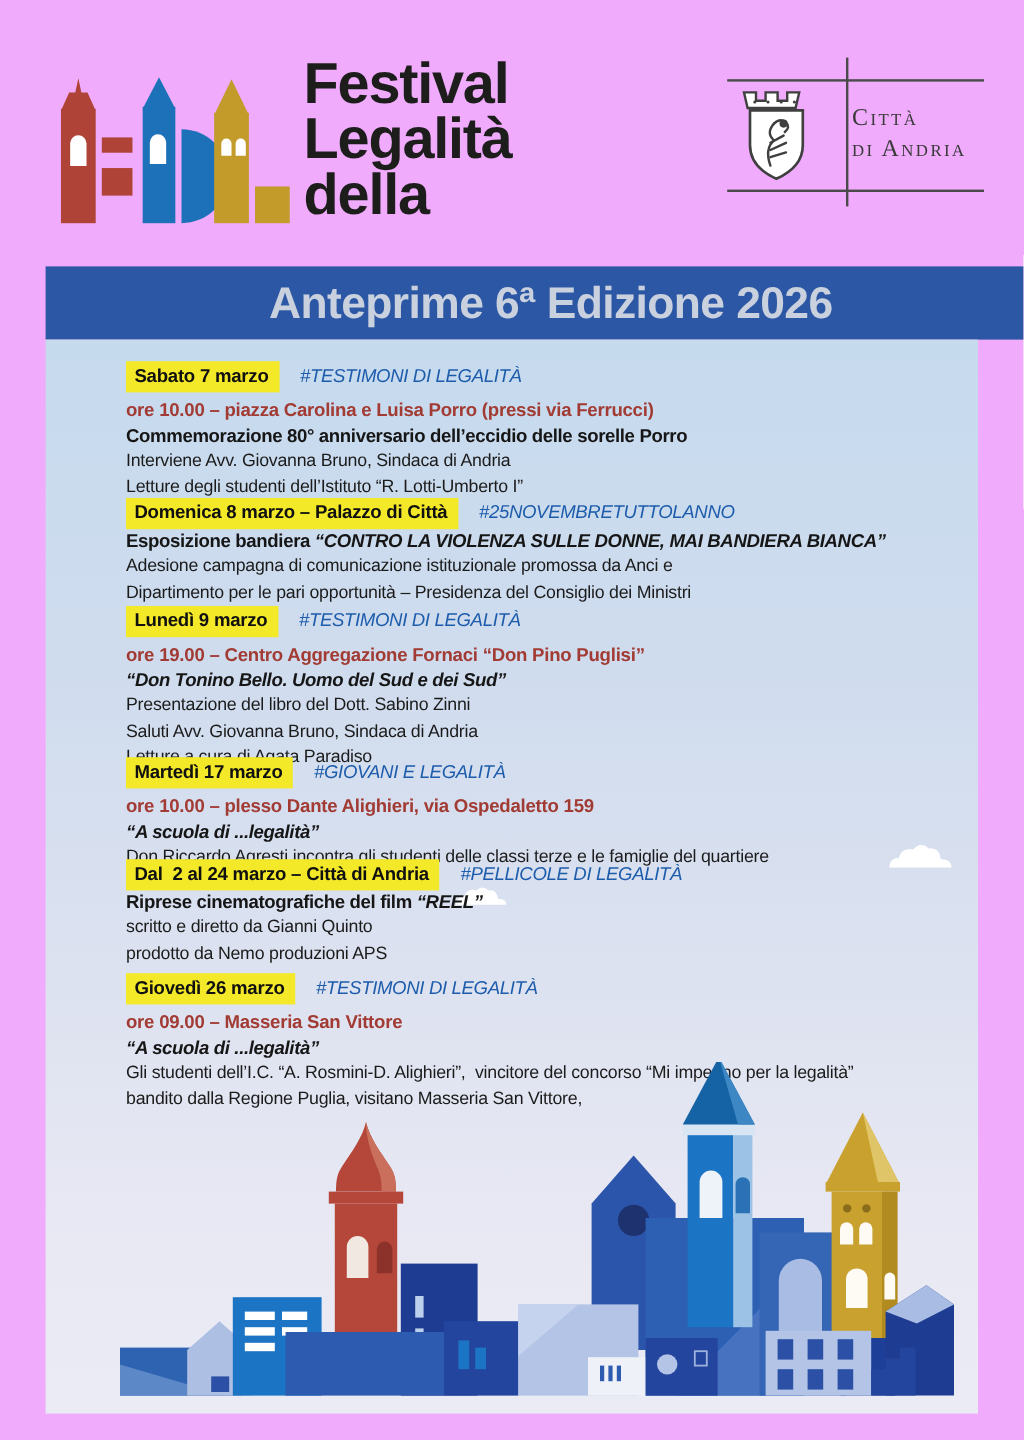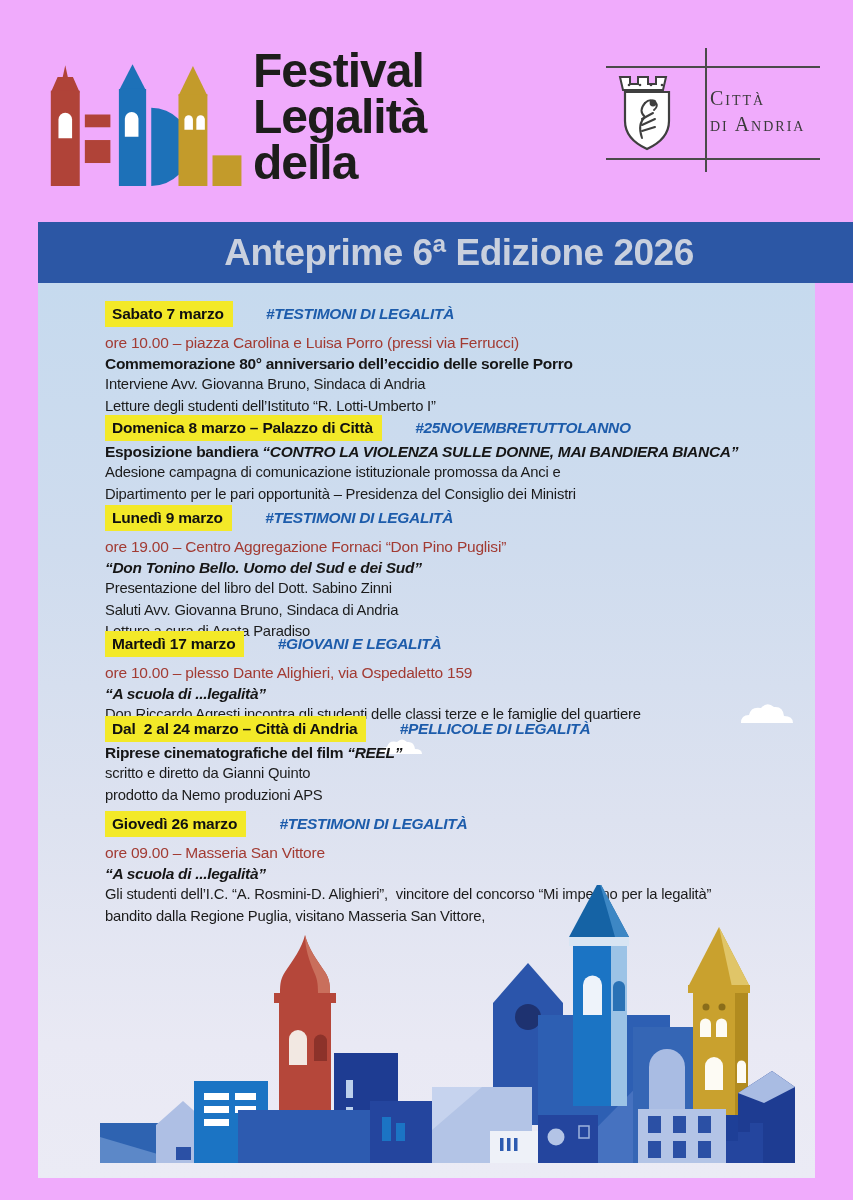--- a/index.html
+++ b/index.html
@@ -22,23 +22,23 @@
   .banner{position:absolute;left:38px;top:222px;width:842px;height:61px;background:#2c57a5;
           display:flex;align-items:center;justify-content:center;}
   .banner-title{font-size:37px;font-weight:bold;color:#c9d0de;letter-spacing:-0.5px;}
 
   
   .content{position:absolute;left:38px;top:283px;width:777px;height:895px;
            background:linear-gradient(180deg,#c6daee 0%,#cfdcee 30%,#dde2f0 60%,#e9e9f4 85%,#ebebf5 100%);}
   .event{position:absolute;left:67px;width:710px;color:#1b1b1b;letter-spacing:-0.2px;}
   .chip{display:inline-block;background:#f3e928;color:#101010;font-weight:bold;font-size:15.5px;
         line-height:20px;padding:3px 9px 3px 7px;white-space:pre;}
-  .hashtag{display:inline-block;margin-left:29px;color:#1d5cab;font-weight:bold;font-style:italic;
+  .hashtag{display:inline-block;margin-left:13px;color:#1d5cab;font-weight:normal;font-style:italic;
            font-size:15.5px;letter-spacing:-0.3px;white-space:pre;}
-  .venue{margin-top:5px;color:#a23b33;font-weight:normal;font-size:15.5px;line-height:21px;white-space:pre;}
+  .venue{margin-top:5px;color:#a23b33;font-weight:bold;font-size:15.5px;line-height:21px;white-space:pre;}
   .venue:empty{display:none;}
   .title-row{font-weight:bold;font-size:15.5px;line-height:21px;color:#161616;white-space:nowrap;letter-spacing:-0.3px;}
   .title-quote{font-style:italic;}
   .detail-line{font-size:14.8px;line-height:21.5px;white-space:pre-wrap;}
   .cloud{position:absolute;}
   .skyline{position:absolute;left:0;bottom:0;}
 </style>
 </head>
 <body>
 

